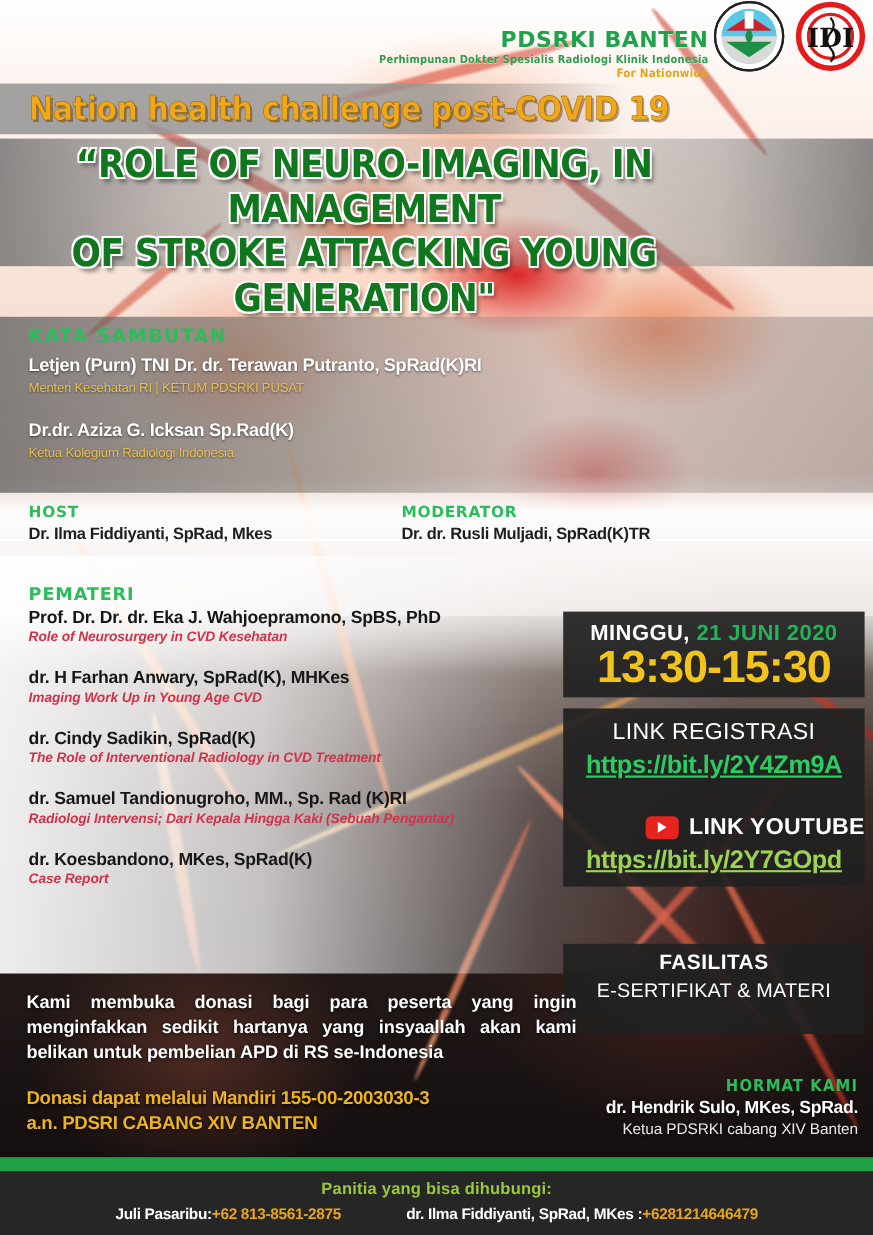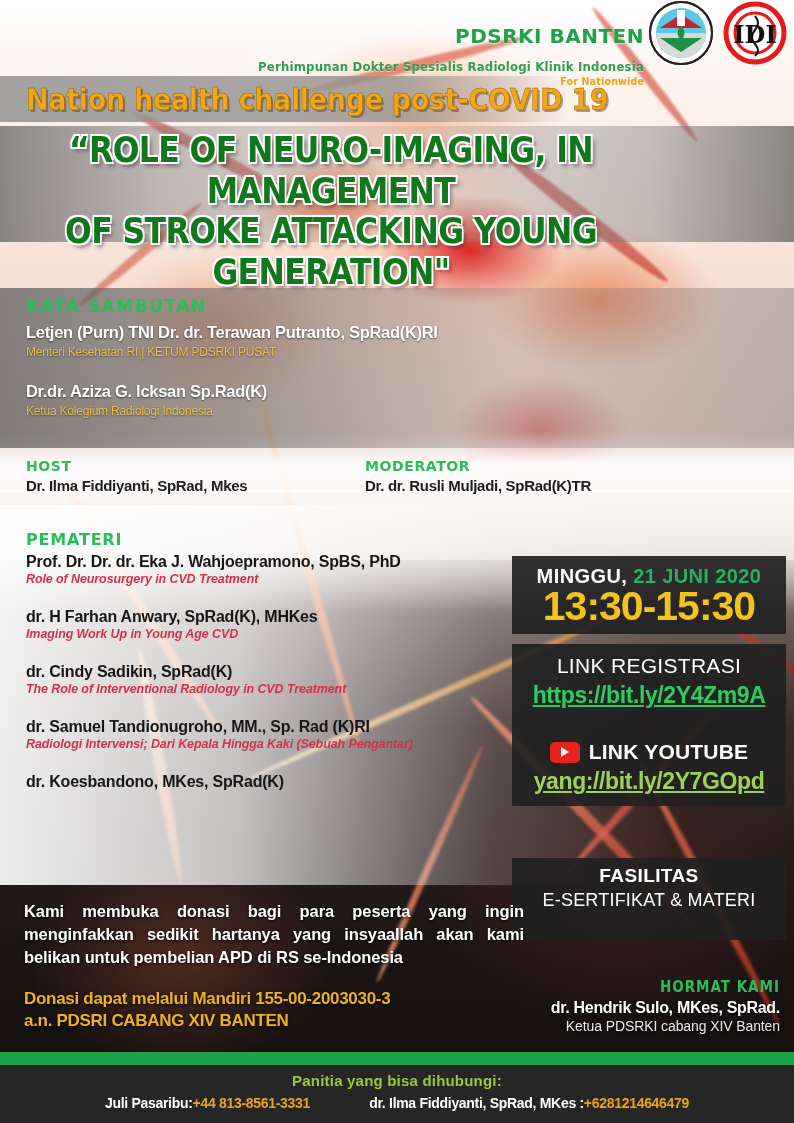--- a/index.html
+++ b/index.html
@@ -36,21 +36,21 @@
   }
   .fade-band{position:absolute;left:0;width:794px;pointer-events:none;}
 
   
   .org-block{position:absolute;right:150px;top:24px;text-align:right;}
   .org-title{
     font-size:20px;font-weight:bold;letter-spacing:.5px;color:#1ea34a;
     font-family:"DejaVu Sans",sans-serif;text-shadow:0 1px 1px rgba(255,255,255,.55);
   }
   .org-sub{
-    font-size:13px;font-weight:bold;color:#2f9e4e;letter-spacing:.2px;margin-top:11px;
+    font-size:10px;font-weight:bold;color:#2f9e4e;letter-spacing:.2px;margin-top:1px;
     font-family:"DejaVu Sans Condensed","DejaVu Sans",sans-serif;
     text-shadow:0 1px 0 rgba(255,255,255,.5);
   }
   .org-sub2{
     font-size:10.5px;font-weight:bold;color:#e8a41c;letter-spacing:.2px;margin-top:1px;
     font-family:"DejaVu Sans Condensed","DejaVu Sans",sans-serif;
   }
   .logo{position:absolute;top:0;}
   .logo svg{display:block;}
 
@@ -122,21 +122,21 @@
   .dateline .d2{color:#25b35a;}
   .timeline{position:absolute;left:0;top:30px;width:274px;text-align:center;
     font-size:41px;font-weight:bold;color:#f2c31c;letter-spacing:-1px;line-height:1;}
 
   .linkbox{left:512px;top:644px;width:274px;height:162px;}
   .lb-h{position:absolute;width:274px;text-align:center;color:#fff;font-size:21px;letter-spacing:.3px;}
   .lb-u{position:absolute;width:274px;text-align:center;font-size:23px;font-weight:bold;
         text-decoration:underline;letter-spacing:-.4px;}
   .u-green{color:#2ecb62;}
   .u-lgreen{color:#9bd455;}
-  .yt-row{position:absolute;width:274px;top:96px;display:flex;align-items:center;justify-content:center;gap:9px;}
+  .yt-row{position:absolute;width:274px;top:96px;display:flex;align-items:center;justify-content:flex-end;gap:9px;}
   .yt-ico{width:30px;height:21px;background:#e6231d;border-radius:5px;position:relative;flex:0 0 auto;}
   .yt-ico:after{content:"";position:absolute;left:11px;top:5px;border-left:8px solid #fff;
     border-top:5.5px solid transparent;border-bottom:5.5px solid transparent;}
   .yt-txt{color:#fff;font-size:21px;font-weight:bold;letter-spacing:.2px;}
 
   .fasbox{left:512px;top:858px;width:274px;height:82px;}
   .fas-h{position:absolute;width:274px;top:7px;text-align:center;color:#fff;font-size:19px;font-weight:bold;letter-spacing:.4px;}
   .fas-s{position:absolute;width:274px;top:32px;text-align:center;color:#fff;font-size:18px;letter-spacing:.2px;}
 
   
@@ -257,56 +257,57 @@
       <div class="sec-head">MODERATOR</div>
       <div class="nm2">Dr. dr. Rusli Muljadi, SpRad(K)TR</div>
     </div>
   </div>
 
   <div class="pemateri">
     <div class="sec-head">PEMATERI</div>
 
     <div class="sp" style="margin-top:4px;">
       <div class="sp-name">Prof. Dr. Dr. dr. Eka J. Wahjoepramono,  SpBS, PhD</div>
-      <div class="sp-topic">Role of Neurosurgery in CVD Treatment</div>
+      <div class="sp-topic">Role of Neurosurgery in CVD Kesehatan</div>
     </div>
     <div class="sp">
       <div class="sp-name">dr. H Farhan  Anwary, SpRad(K), MHKes</div>
       <div class="sp-topic">Imaging  Work Up in Young  Age CVD</div>
     </div>
     <div class="sp">
       <div class="sp-name">dr. Cindy Sadikin,  SpRad(K)</div>
       <div class="sp-topic">The Role of Interventional Radiology  in CVD Treatment</div>
     </div>
     <div class="sp">
       <div class="sp-name">dr. Samuel Tandionugroho,  MM., Sp. Rad (K)RI</div>
       <div class="sp-topic">Radiologi  Intervensi; Dari Kepala Hingga Kaki  (Sebuah Pengantar)</div>
     </div>
     <div class="sp">
       <div class="sp-name">dr. Koesbandono,  MKes, SpRad(K)</div>
+      <div class="sp-topic">Case Report</div>
     </div>
   </div>
 
   <div class="box datebox">
     <div class="dateline">
       <span>MINGGU,</span>
       <span class="d2">21 JUNI 2020</span>
     </div>
     <div class="timeline">13:30-15:30</div>
   </div>
 
   <div class="box linkbox">
     <div class="lb-h" style="top:10px;">LINK REGISTRASI</div>
     <div class="lb-u u-green" style="top:38px;">https://bit.ly/2Y4Zm9A</div>
 
     <div class="yt-row">
       <span class="yt-ico"></span>
       <span class="yt-txt">LINK YOUTUBE</span>
     </div>
-    <div class="lb-u u-lgreen" style="top:124px;">yang://bit.ly/2Y7GOpd</div>
+    <div class="lb-u u-lgreen" style="top:124px;">https://bit.ly/2Y7GOpd</div>
   </div>
 
   <div class="box fasbox">
     <div class="fas-h">FASILITAS</div>
     <div class="fas-s">E-SERTIFIKAT  &amp; MATERI</div>
   </div>
 
   <div class="donate">
     <div class="don-p">Kami  membuka  donasi  bagi  para  peserta  yang  ingin  menginfakkan  sedikit  hartanya  yang  insyaallah  akan  kami belikan untuk pembelian APD di RS se-Indonesia</div>
     <div class="don-a">
@@ -318,19 +319,19 @@
   <div class="sign">
     <div class="sign-h">HORMAT KAMI</div>
     <div class="sign-n">dr. Hendrik Sulo, MKes, SpRad.</div>
     <div class="sign-r">Ketua PDSRKI cabang  XIV Banten</div>
   </div>
 
   <div class="greenbar"></div>
   <div class="footer">
     <div class="foot-h">Panitia yang bisa dihubungi:</div>
     <div class="foot-row">
-      <span class="who">Juli Pasaribu:</span><span class="num">+44 813-8561-3331</span>
+      <span class="who">Juli Pasaribu:</span><span class="num">+62 813-8561-2875</span>
       <span class="foot-gap"></span>
       <span class="who">dr. Ilma Fiddiyanti, SpRad, MKes :</span><span class="num">+6281214646479</span>
     </div>
   </div>
 
 </div>
 
 </body></html>

